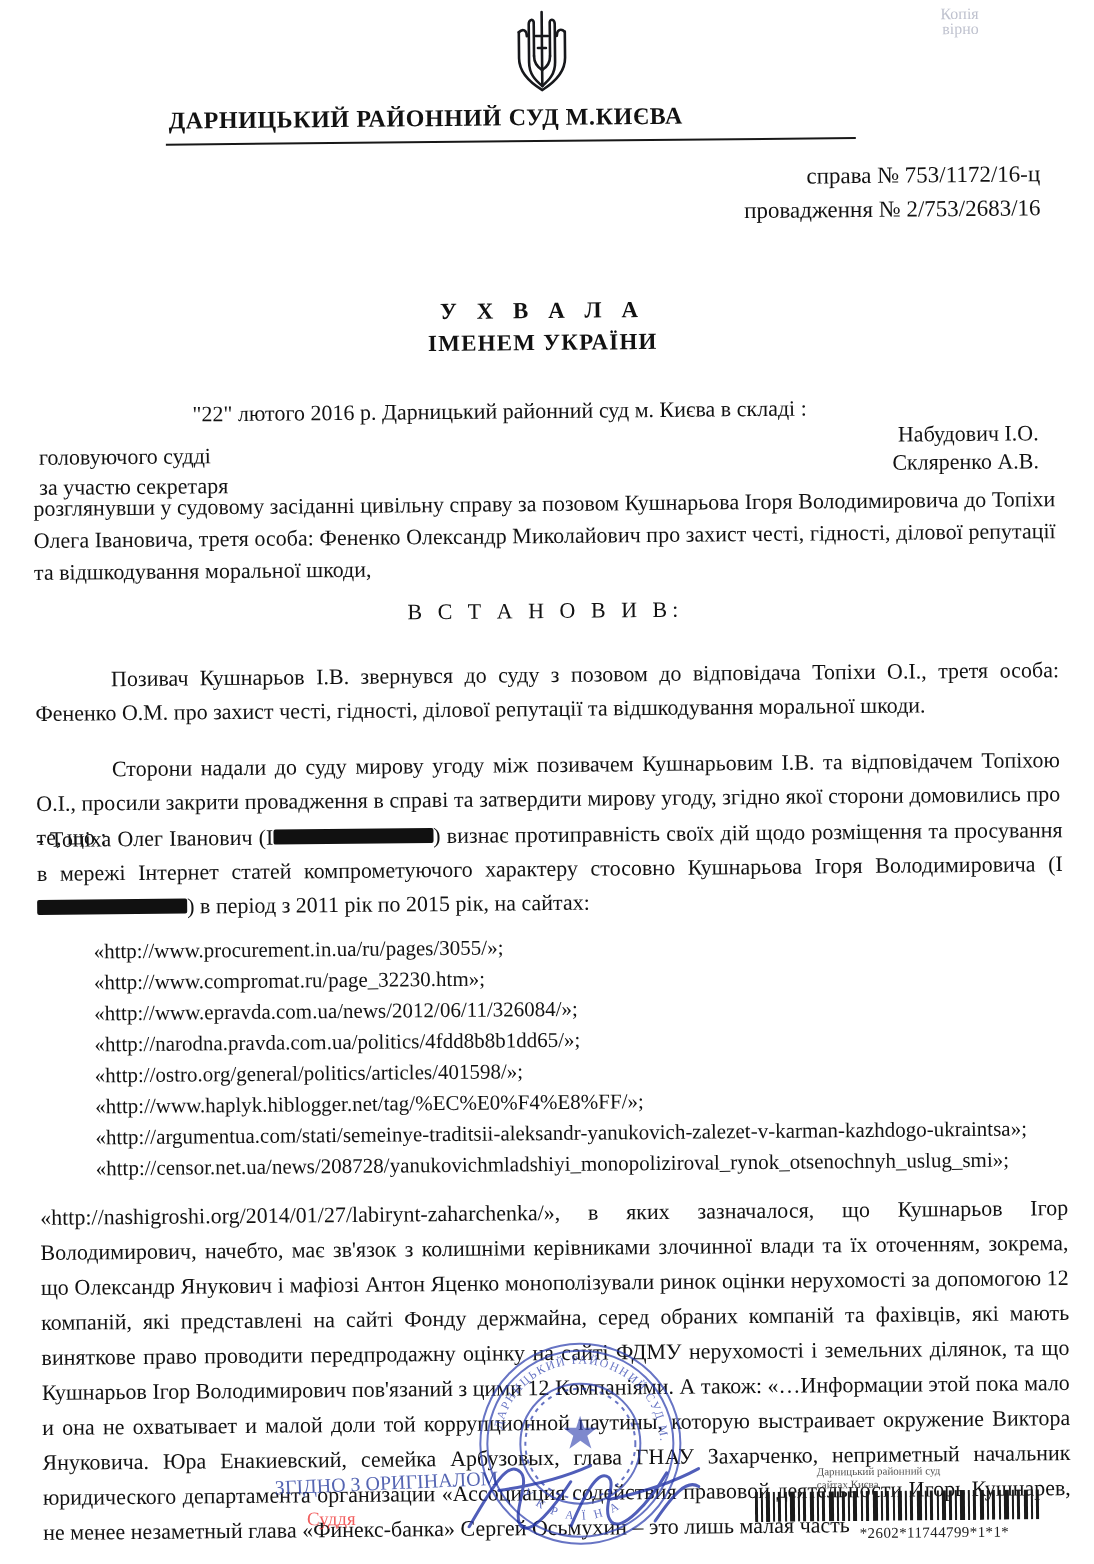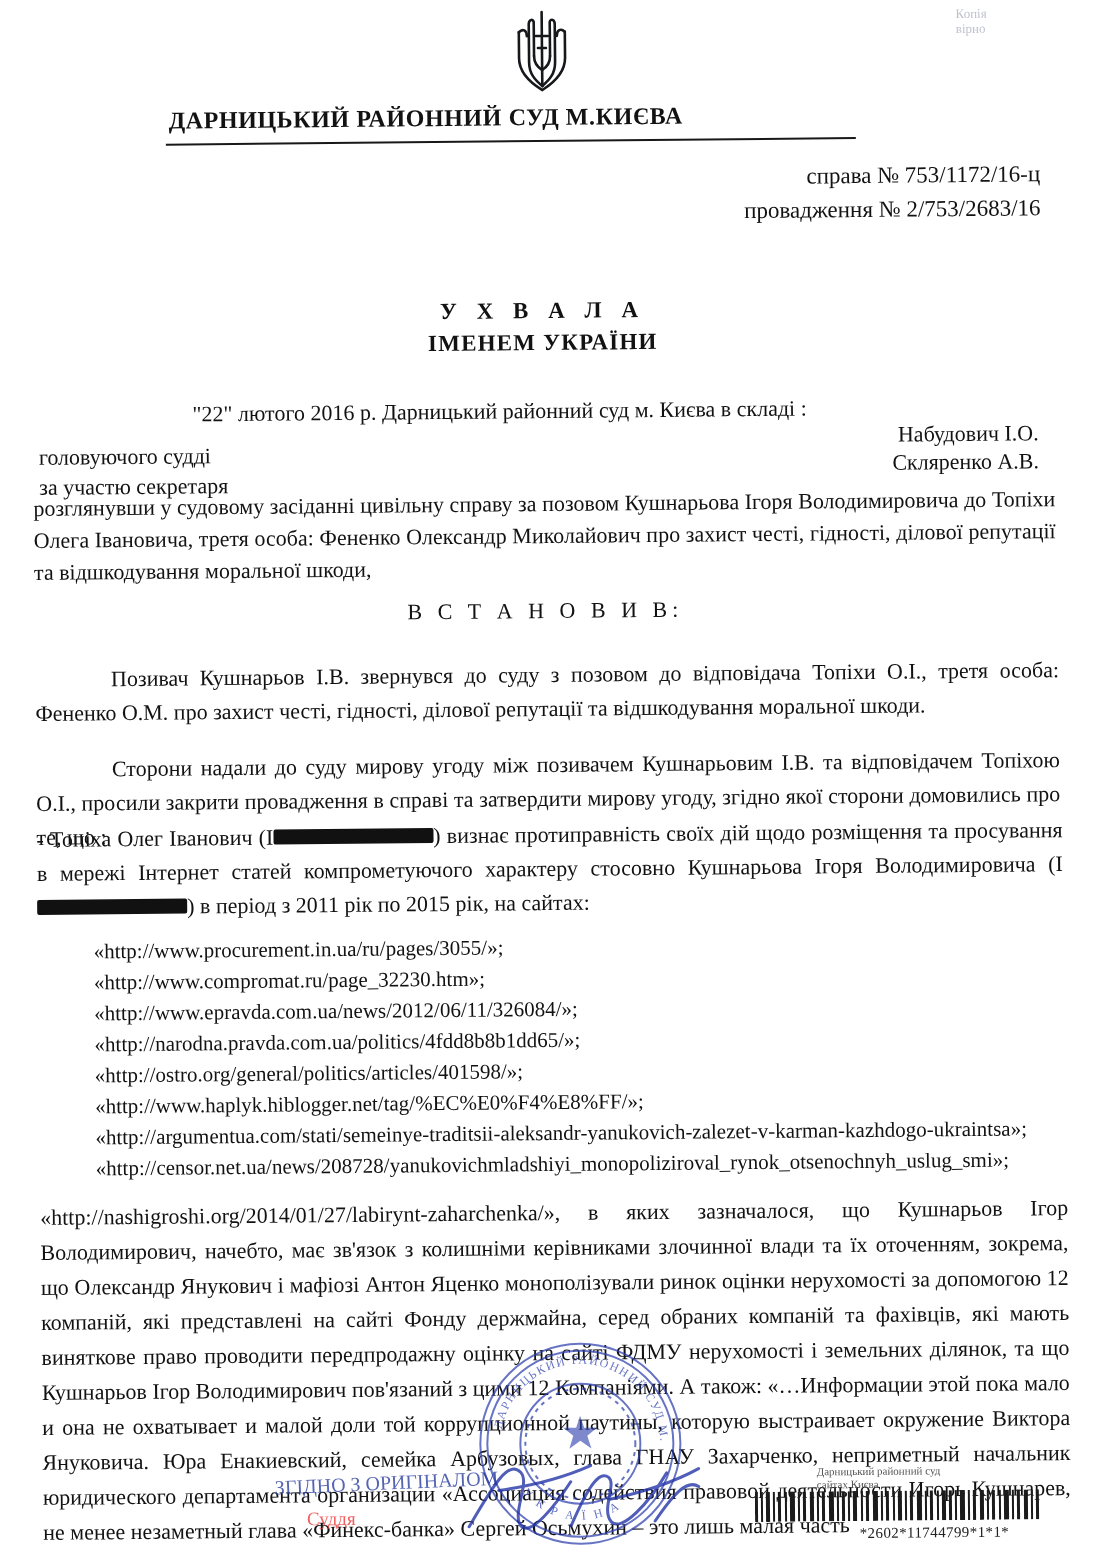--- a/index.html
+++ b/index.html
@@ -251,26 +251,27 @@
     position: absolute;
     right: 92px;
     top: 1528px;
     font-size: 15px;
     letter-spacing: 0.4px;
     color: #222;
   }
 
   .corner-smudge {
     position: absolute;
-    right: 100px;
+    right: 108px;
     top: 10px;
-    font-size: 13px;
+    font-size: 16px;
     color: #8a8fa6;
     opacity: 0.55;
     line-height: 15px;
+    text-align: right;
   }
 </style>
 </head>
 <body>
 
 <div class="page">
 
   <div class="emblem">
     <svg viewBox="0 0 74 92" width="74" height="92" aria-hidden="true">
       <g fill="none" stroke="#17181c" stroke-width="2.6" stroke-linecap="round">

